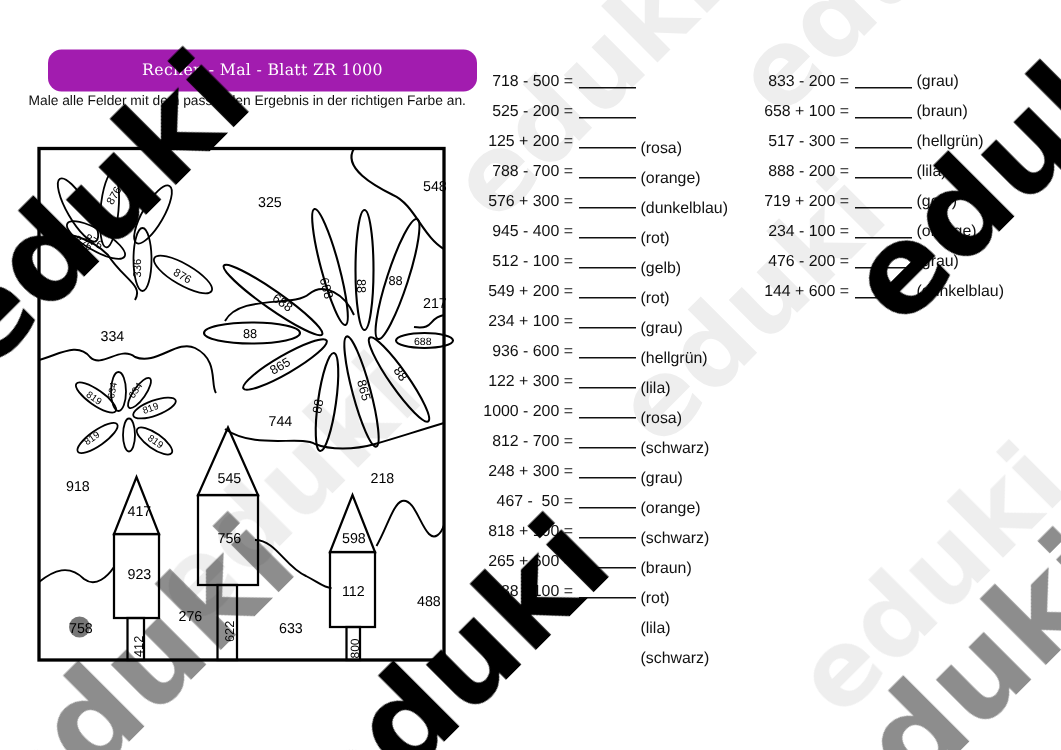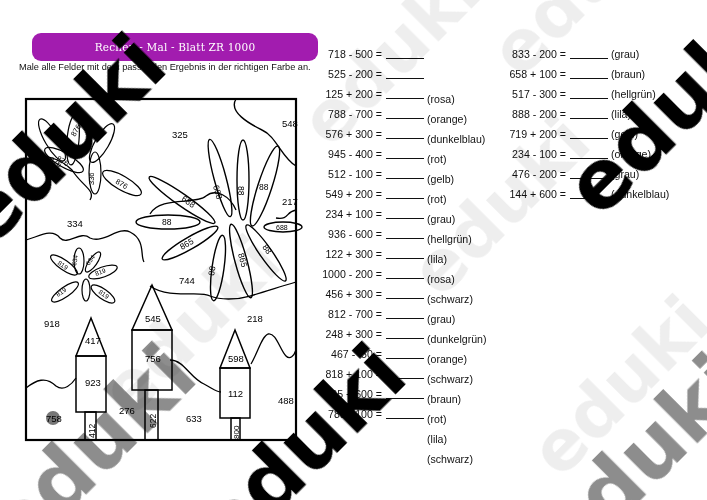--- a/index.html
+++ b/index.html
@@ -197,25 +197,20 @@
       <span class="eq-expr">122 + 300 =</span>
       <span class="eq-blank"></span>
       <span class="eq-color">(schwarz)</span>
     </div>
   <div class="eq-row">
       <span class="eq-expr">1000 - 200 =</span>
       <span class="eq-blank"></span>
       <span class="eq-color">(grau)</span>
     </div>
   <div class="eq-row">
-      <span class="eq-expr">456 + 300 =</span>
-      <span class="eq-blank"></span>
-      <span class="eq-color">(dunkelgrün)</span>
-    </div>
-  <div class="eq-row">
       <span class="eq-expr">812 - 700 =</span>
       <span class="eq-blank"></span>
       <span class="eq-color">(orange)</span>
     </div>
   <div class="eq-row">
       <span class="eq-expr">248 + 300 =</span>
       <span class="eq-blank"></span>
       <span class="eq-color">(schwarz)</span>
     </div>
   <div class="eq-row">

